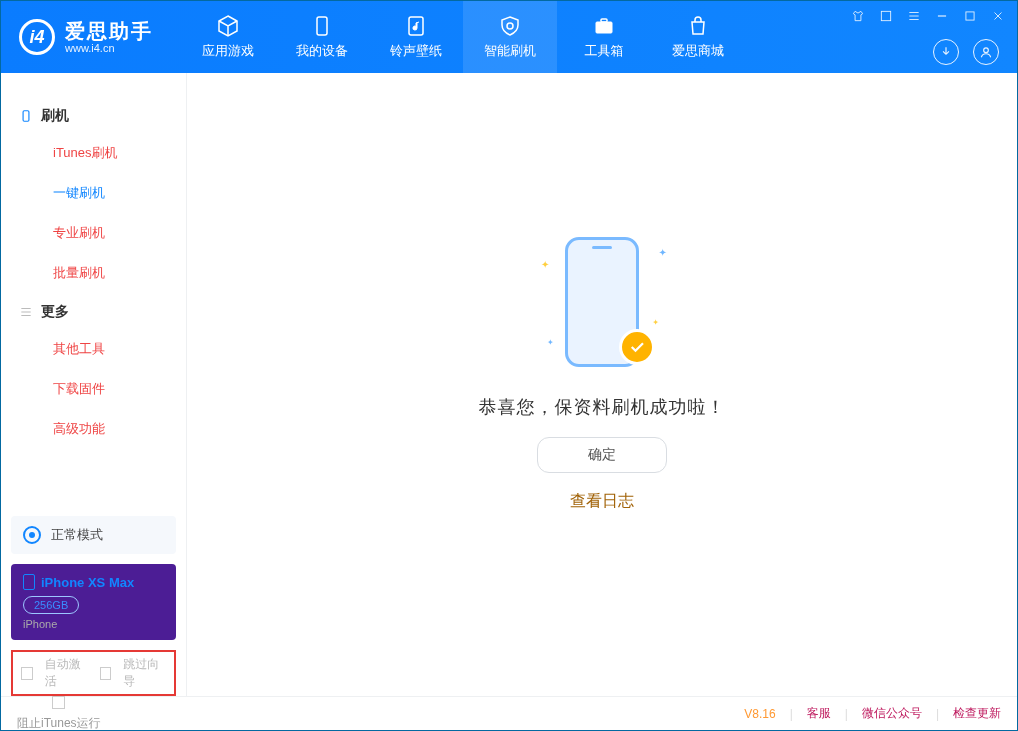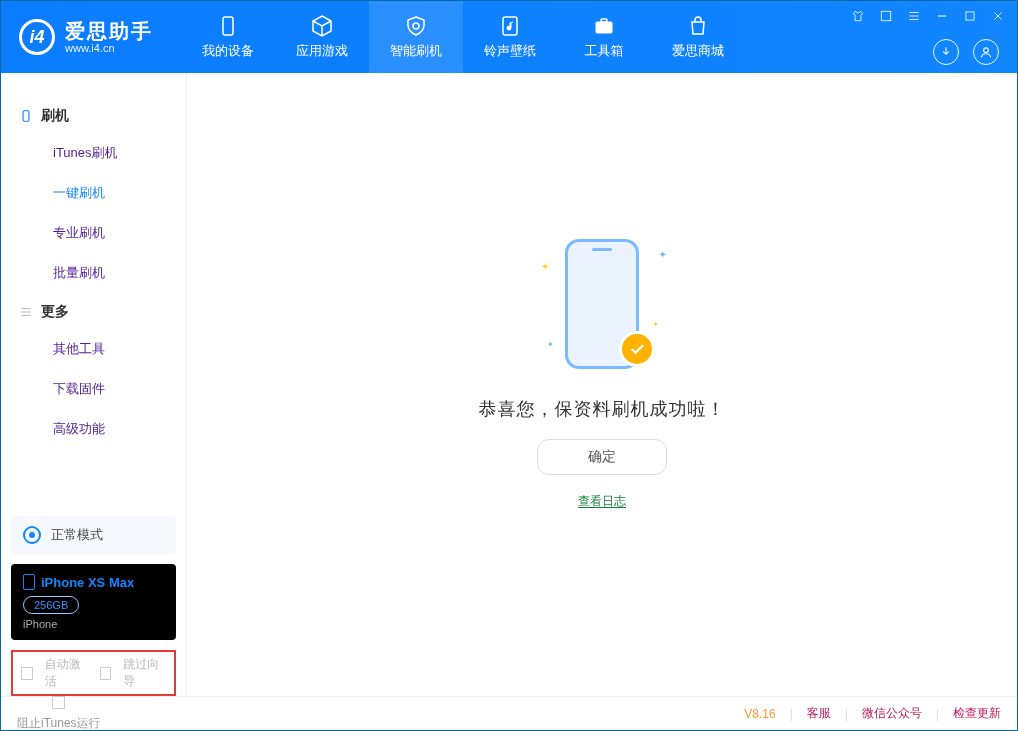--- a/index.html
+++ b/index.html
@@ -20,27 +20,27 @@
 .title-right { position:absolute; right:10px; top:6px; display:flex; gap:10px; align-items:center; }
 .title-right .sysbtn { width:18px; height:18px; cursor:pointer; display:flex; align-items:center; justify-content:center; color:#fff; opacity:.9; }
 .title-right-bottom { position:absolute; right:18px; bottom:8px; display:flex; gap:14px; }
 .circ-btn { width:26px; height:26px; border:1.5px solid #fff; border-radius:50%; display:flex; align-items:center; justify-content:center; cursor:pointer; opacity:.9; }
 .circ-btn svg { width:14px; height:14px; stroke:#fff; fill:none; stroke-width:2; }
 .body { flex:1; display:flex; overflow:hidden; }
 .sidebar { width:186px; border-right:1px solid #eef0f2; display:flex; flex-direction:column; background:#fff; }
 .side-scroll { flex:1; padding-top:24px; }
 .side-group { padding:10px 18px 8px; display:flex; align-items:center; gap:8px; color:#333; font-size:14px; font-weight:bold; }
 .side-group .gicon { width:14px; height:14px; }
-.side-item { padding:11px 18px 11px 52px; font-size:13px; color:#4c1d95; cursor:pointer; }
+.side-item { padding:11px 18px 11px 52px; font-size:13px; color:#ef4444; cursor:pointer; }
 .side-item.active { color:#1186ff; }
 .side-bottom { padding:0; }
 .mode-box { margin:10px; background:#f5f8fc; border-radius:4px; padding:10px 12px; display:flex; align-items:center; gap:10px; font-size:13px; color:#444; }
 .mode-dot { width:18px; height:18px; border-radius:50%; border:2px solid #1186ff; position:relative; }
 .mode-dot::after { content:""; position:absolute; width:6px; height:6px; background:#1186ff; border-radius:50%; left:4px; top:4px; }
-.device-box { margin:6px 10px 10px; background:#000000; border-radius:4px; padding:10px 12px; font-size:12px; color:#555; }
+.device-box { margin:6px 10px 10px; background:#4c1d95; border-radius:4px; padding:10px 12px; font-size:12px; color:#555; }
 .device-box .dname { color:#1186ff; font-weight:bold; font-size:13px; display:flex; align-items:center; gap:6px; }
 .device-box .phone-ic { width:12px; height:16px; border:1.5px solid #1186ff; border-radius:2px; display:inline-block; position:relative; }
 .cap-badge { display:inline-block; margin-top:6px; padding:2px 10px; border:1px solid #9cc6ff; border-radius:10px; color:#3a8cff; font-size:11px; }
 .device-box .dtype { margin-top:4px; color:#aaa; font-size:11px; }
 .checks-row { margin:6px 10px 0; border:2px solid #e53935; padding:4px 8px; display:flex; gap:12px; font-size:12px; color:#b8b8b8; align-items:center; }
 .chk { width:13px; height:13px; border:1px solid #ccc; display:inline-block; }
 .footer { height:34px; border-top:1px solid #eef0f2; display:flex; align-items:center; padding:0 16px; font-size:12px; color:#999; }
 .footer .fleft { display:flex; align-items:center; gap:6px;flex-direction:column; }
 .footer .fright { margin-left:auto; display:flex; align-items:center; gap:14px; }
 .footer .sep { color:#ddd; }
@@ -53,71 +53,71 @@
 .phone-body::after { content:""; position:absolute; left:50%; top:6px; width:20px; height:3px; background:#7abaff; border-radius:2px; transform:translateX(-50%); }
 .check-badge { position:absolute; right:2px; bottom:12px; width:36px; height:36px; background:#ffb300; border-radius:50%; border:3px solid #fff; display:flex; align-items:center; justify-content:center; }
 .check-badge svg { width:18px; height:18px; stroke:#fff; stroke-width:3; fill:none; }
 .spark { position:absolute; color:#ffcf3f; font-size:10px; }
 .spark.s1 { left:-6px; top:22px; }
 .spark.s2 { right:-10px; top:10px; color:#6fb6ff; }
 .spark.s3 { left:0; bottom:30px; color:#6fb6ff; font-size:8px; }
 .spark.s4 { right:-2px; bottom:50px; font-size:8px; }
 .succ-text { font-size:18px; color:#333; letter-spacing:1px; }
 .ok-btn { width:130px; height:36px; border:1px solid #d9dde2; background:#fff; color:#555; font-size:14px; cursor:pointer; border-radius:12px; }
-.log-link { font-size:12px; color:#15803d; cursor:pointer; text-decoration:underline; text-underline-offset:2px; }
+.log-link { font-size:16px; color:#a16207; cursor:pointer; text-underline-offset:2px; }
 </style>
 </head>
 <body>
 
 <div class="window">
 
   <div class="titlebar">
     <div class="logo-block">
       <div class="logo-circle"></div>
       <div class="logo-text">
         <span class="cn">爱思助手</span>
         <span class="en">www.i4.cn</span>
       </div>
     </div>
 
     <div class="tabs">
       <div class="tab">
         <span class="tab-icon">
             <svg viewBox="0 0 24 24">
-              <rect x="7" y="3" width="10" height="18" rx="2" fill="none" stroke="#fff" stroke-width="1.5"></rect>
-            </svg>
-          </span>
-        <span>我的设备</span>
-      </div>
-      <div class="tab">
-        <span class="tab-icon">
-            <svg viewBox="0 0 24 24">
               <path d="M12 2l9 5v10l-9 5-9-5V7z" fill="none" stroke="#fff" stroke-width="1.5"></path>
               <path d="M3 7l9 5 9-5M12 12v10" stroke="#fff" stroke-width="1.5" fill="none"></path>
             </svg>
           </span>
         <span>应用游戏</span>
       </div>
+      <div class="tab">
+        <span class="tab-icon">
+            <svg viewBox="0 0 24 24">
+              <rect x="7" y="3" width="10" height="18" rx="2" fill="none" stroke="#fff" stroke-width="1.5"></rect>
+            </svg>
+          </span>
+        <span>我的设备</span>
+      </div>
+      <div class="tab">
+        <span class="tab-icon">
+            <svg viewBox="0 0 24 24">
+              <rect x="5" y="3" width="14" height="18" rx="2" fill="none" stroke="#fff" stroke-width="1.5"></rect>
+              <path d="M13 8v6a2 2 0 11-1-1.7V9l3-1" fill="#fff"></path>
+            </svg>
+          </span>
+        <span>铃声壁纸</span>
+      </div>
       <div class="tab active">
         <span class="tab-icon">
             <svg viewBox="0 0 24 24">
               <path d="M12 3l8 3v5c0 5-3.5 8-8 10-4.5-2-8-5-8-10V6z" fill="none" stroke="#fff" stroke-width="1.5"></path>
               <path d="M9 12a3 3 0 106 0 3 3 0 00-6 0" fill="none" stroke="#fff" stroke-width="1.5"></path>
             </svg>
           </span>
         <span>智能刷机</span>
-      </div>
-      <div class="tab">
-        <span class="tab-icon">
-            <svg viewBox="0 0 24 24">
-              <rect x="5" y="3" width="14" height="18" rx="2" fill="none" stroke="#fff" stroke-width="1.5"></rect>
-              <path d="M13 8v6a2 2 0 11-1-1.7V9l3-1" fill="#fff"></path>
-            </svg>
-          </span>
-        <span>铃声壁纸</span>
       </div>
       <div class="tab">
         <span class="tab-icon">
             <svg viewBox="0 0 24 24">
               <rect x="4" y="8" width="16" height="11" rx="1" fill="#fff"></rect>
               <rect x="9" y="5" width="6" height="3" rx="1" fill="none" stroke="#fff" stroke-width="1.5"></rect>
             </svg>
           </span>
         <span>工具箱</span>
       </div>

